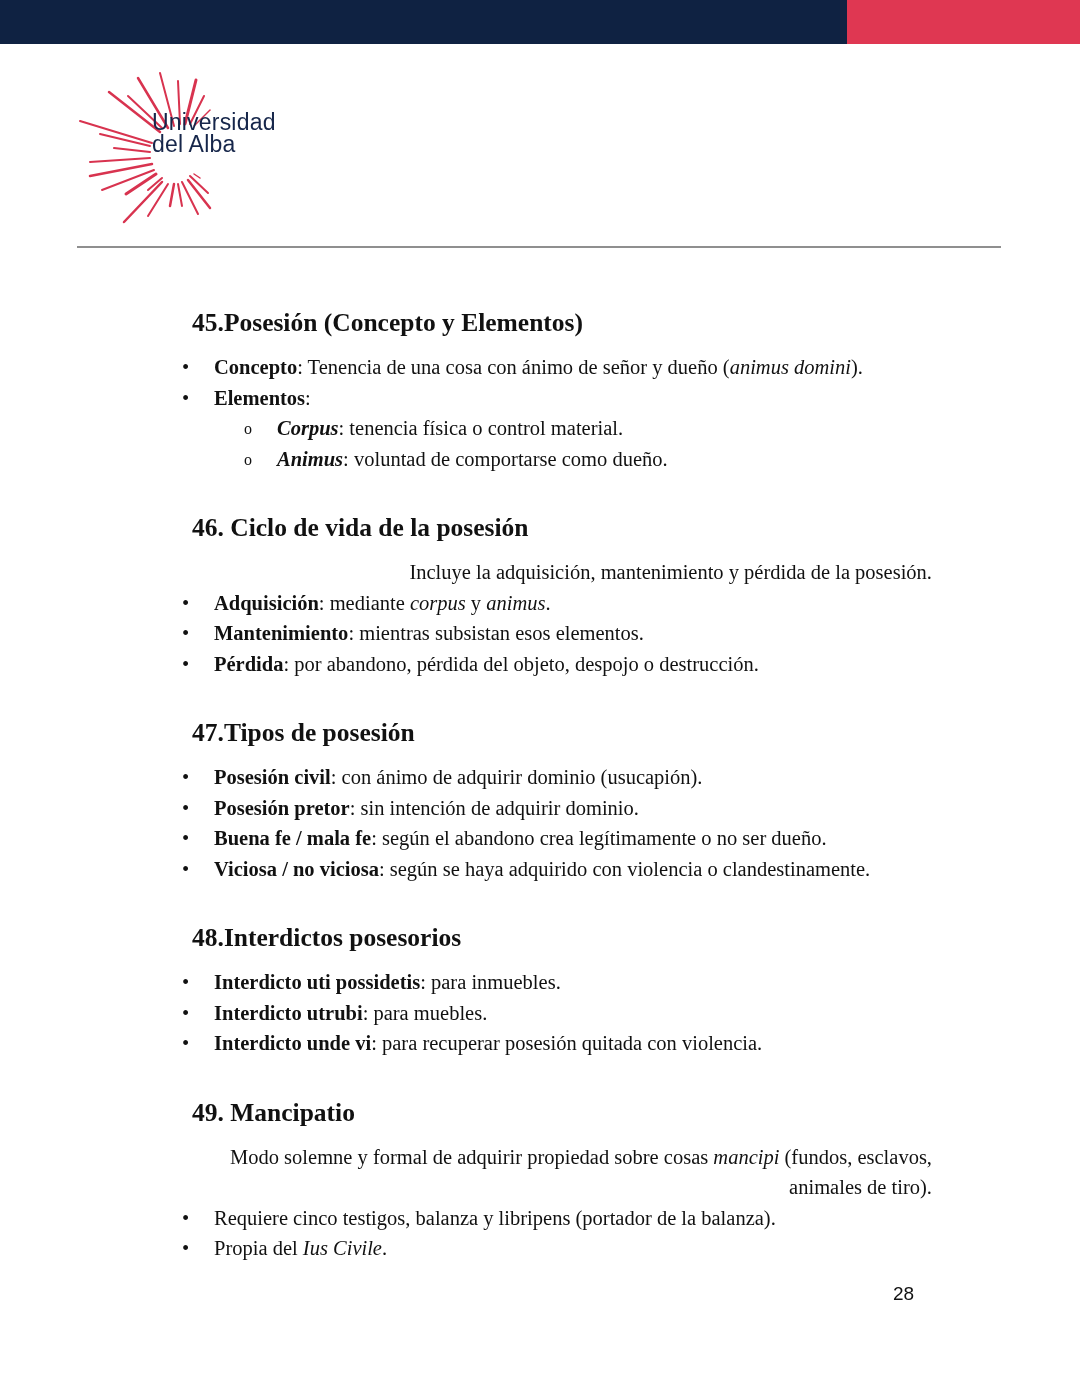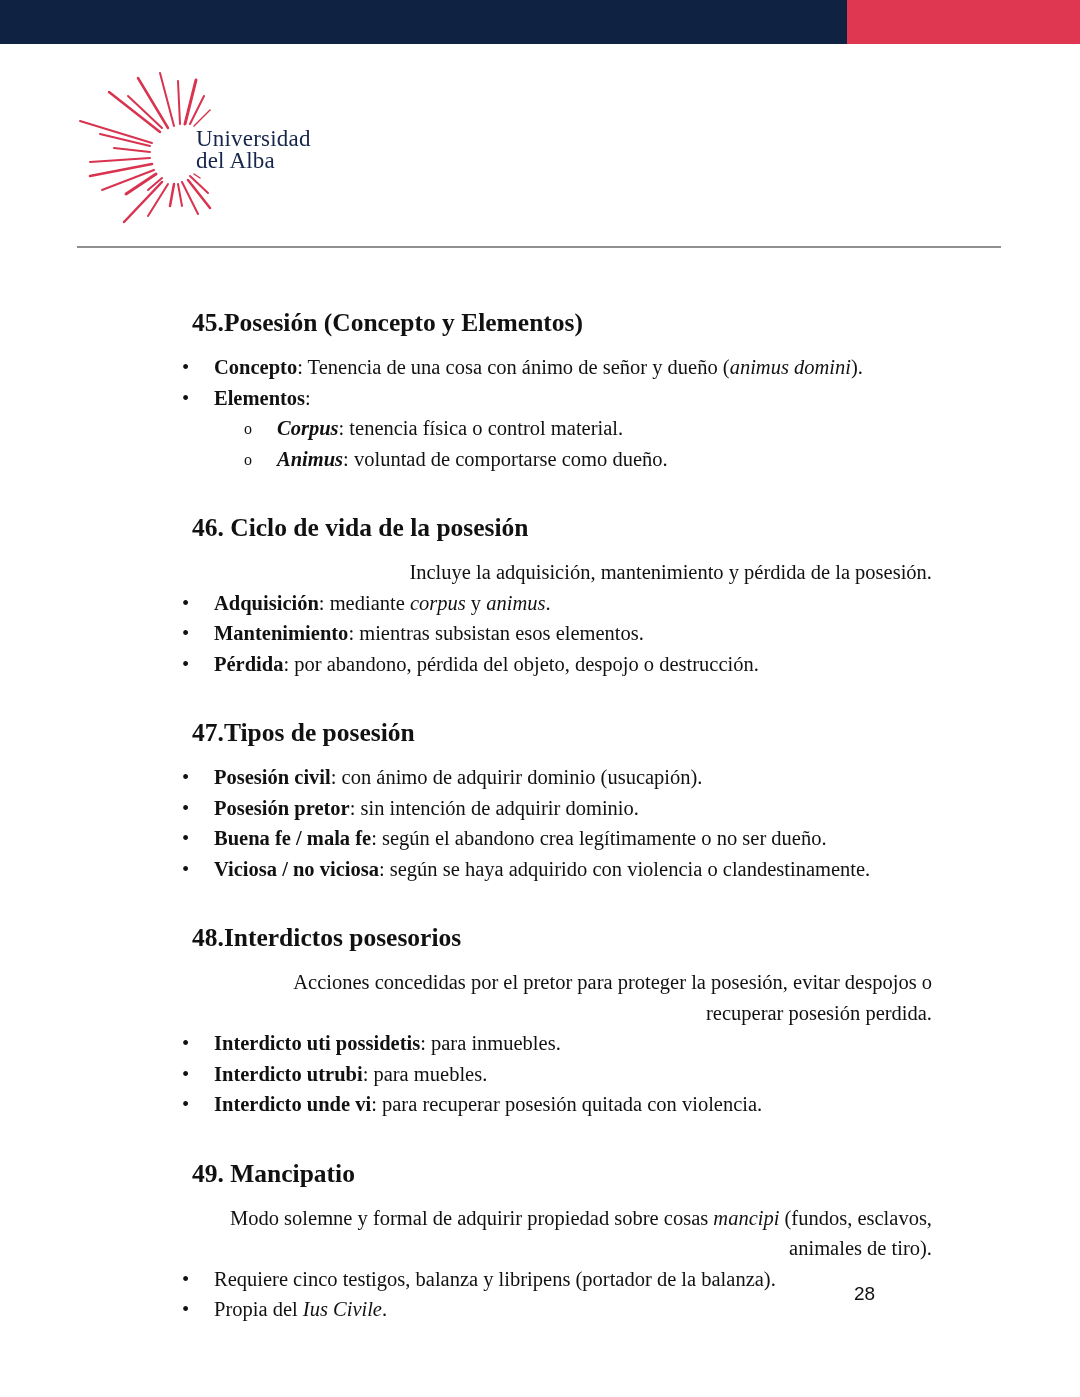--- a/index.html
+++ b/index.html
@@ -6,41 +6,41 @@
   body {
     width: 1080px; height: 1397px; position: relative; background: #ffffff;
     font-family: "Liberation Serif", "DejaVu Serif", serif; color: #111;
     overflow: hidden;
   }
   .topbar { position: absolute; left: 0; top: 0; width: 1080px; height: 44px; }
   .topbar .navy { position: absolute; left: 0; top: 0; width: 847px; height: 44px; background: #0f2242; }
   .topbar .red { position: absolute; left: 847px; top: 0; width: 233px; height: 44px; background: #df3752; }
   .logo { position: absolute; left: 70px; top: 66px; width: 230px; height: 165px; }
   .logo-text {
-    position: absolute; left: 152px; top: 128px;
-    font-family: Liberation Serif, serif;
-    color: #16264a; font-size: 23px; line-height: 22px; letter-spacing: 0.2px; margin-left: 44px;
+    position: absolute; left: 152px; top: 111px;
+    font-family: Liberation Sans, sans-serif;
+    color: #16264a; font-size: 23px; line-height: 22px; letter-spacing: 0.2px;
   }
   .hr { position: absolute; left: 77px; top: 246px; width: 924px; height: 2px; background: #8f8f8f; }
   .content { position: absolute; left: 180px; top: 294px; width: 752px; }
   .section { margin: 0; }
   .section h2 {
     font-size: 25.5px; font-weight: bold; margin: 12px; line-height: 34px; height: 34px;
   }
   .para { font-size: 20.5px; line-height: 30.5px; padding-left: 34px; text-align: right; }
   ul.b { list-style: none; margin: 0; padding: 0; }
   ul.b li { position: relative; font-size: 20.5px; line-height: 30.5px; padding-left: 34px; }
   ul.b li .dot { position: absolute; left: 2px; top: 0; }
   ul.sub { list-style: none; margin: 0; padding: 0; }
   ul.sub li { position: relative; font-size: 20.5px; line-height: 30.5px; padding-left: 97px; }
   ul.sub li .circ { position: absolute; left: 64px; top: 1px; font-size: 16px; }
   .justify { text-align: justify; text-align-last: left; }
   .gap { height: 25px; }
   .pagenum {
-    position: absolute; left: 854px; top: 1283px;
+    position: absolute; left: 893px; top: 1283px;
     font-family: "Liberation Sans", "DejaVu Sans", sans-serif; font-size: 19px; color: #111;
   }
 </style>
 </head>
 <body>
 
 <div class="topbar">
   <div class="navy"></div>
   <div class="red"></div>
 </div>
@@ -112,21 +112,20 @@
       <li><span class="dot">•</span><b>Posesión civil</b><span>: con ánimo de adquirir dominio (usucapión).</span></li>
       <li><span class="dot">•</span><b>Posesión pretor</b><span>: sin intención de adquirir dominio.</span></li>
       <li><span class="dot">•</span><b>Buena fe / mala fe</b><span>: según el abandono crea legítimamente o no ser dueño.</span></li>
       <li class="justify"><span class="dot">•</span><b>Viciosa / no viciosa</b><span>: según se haya adquirido con violencia o clandestinamente.</span></li>
     </ul>
   </div>
   <div class="gap"></div>
 
   <div class="section">
     <h2>48.Interdictos posesorios</h2>
-    <div class="para">Acciones concedidas por el pretor para proteger la posesión, evitar despojos o recuperar posesión perdida.</div>
     <ul class="b">
       <li><span class="dot">•</span><b>Interdicto uti possidetis</b><span>: para inmuebles.</span></li>
       <li><span class="dot">•</span><b>Interdicto utrubi</b><span>: para muebles.</span></li>
       <li><span class="dot">•</span><b>Interdicto unde vi</b><span>: para recuperar posesión quitada con violencia.</span></li>
     </ul>
   </div>
   <div class="gap"></div>
 
   <div class="section">
     <h2>49. Mancipatio</h2>

